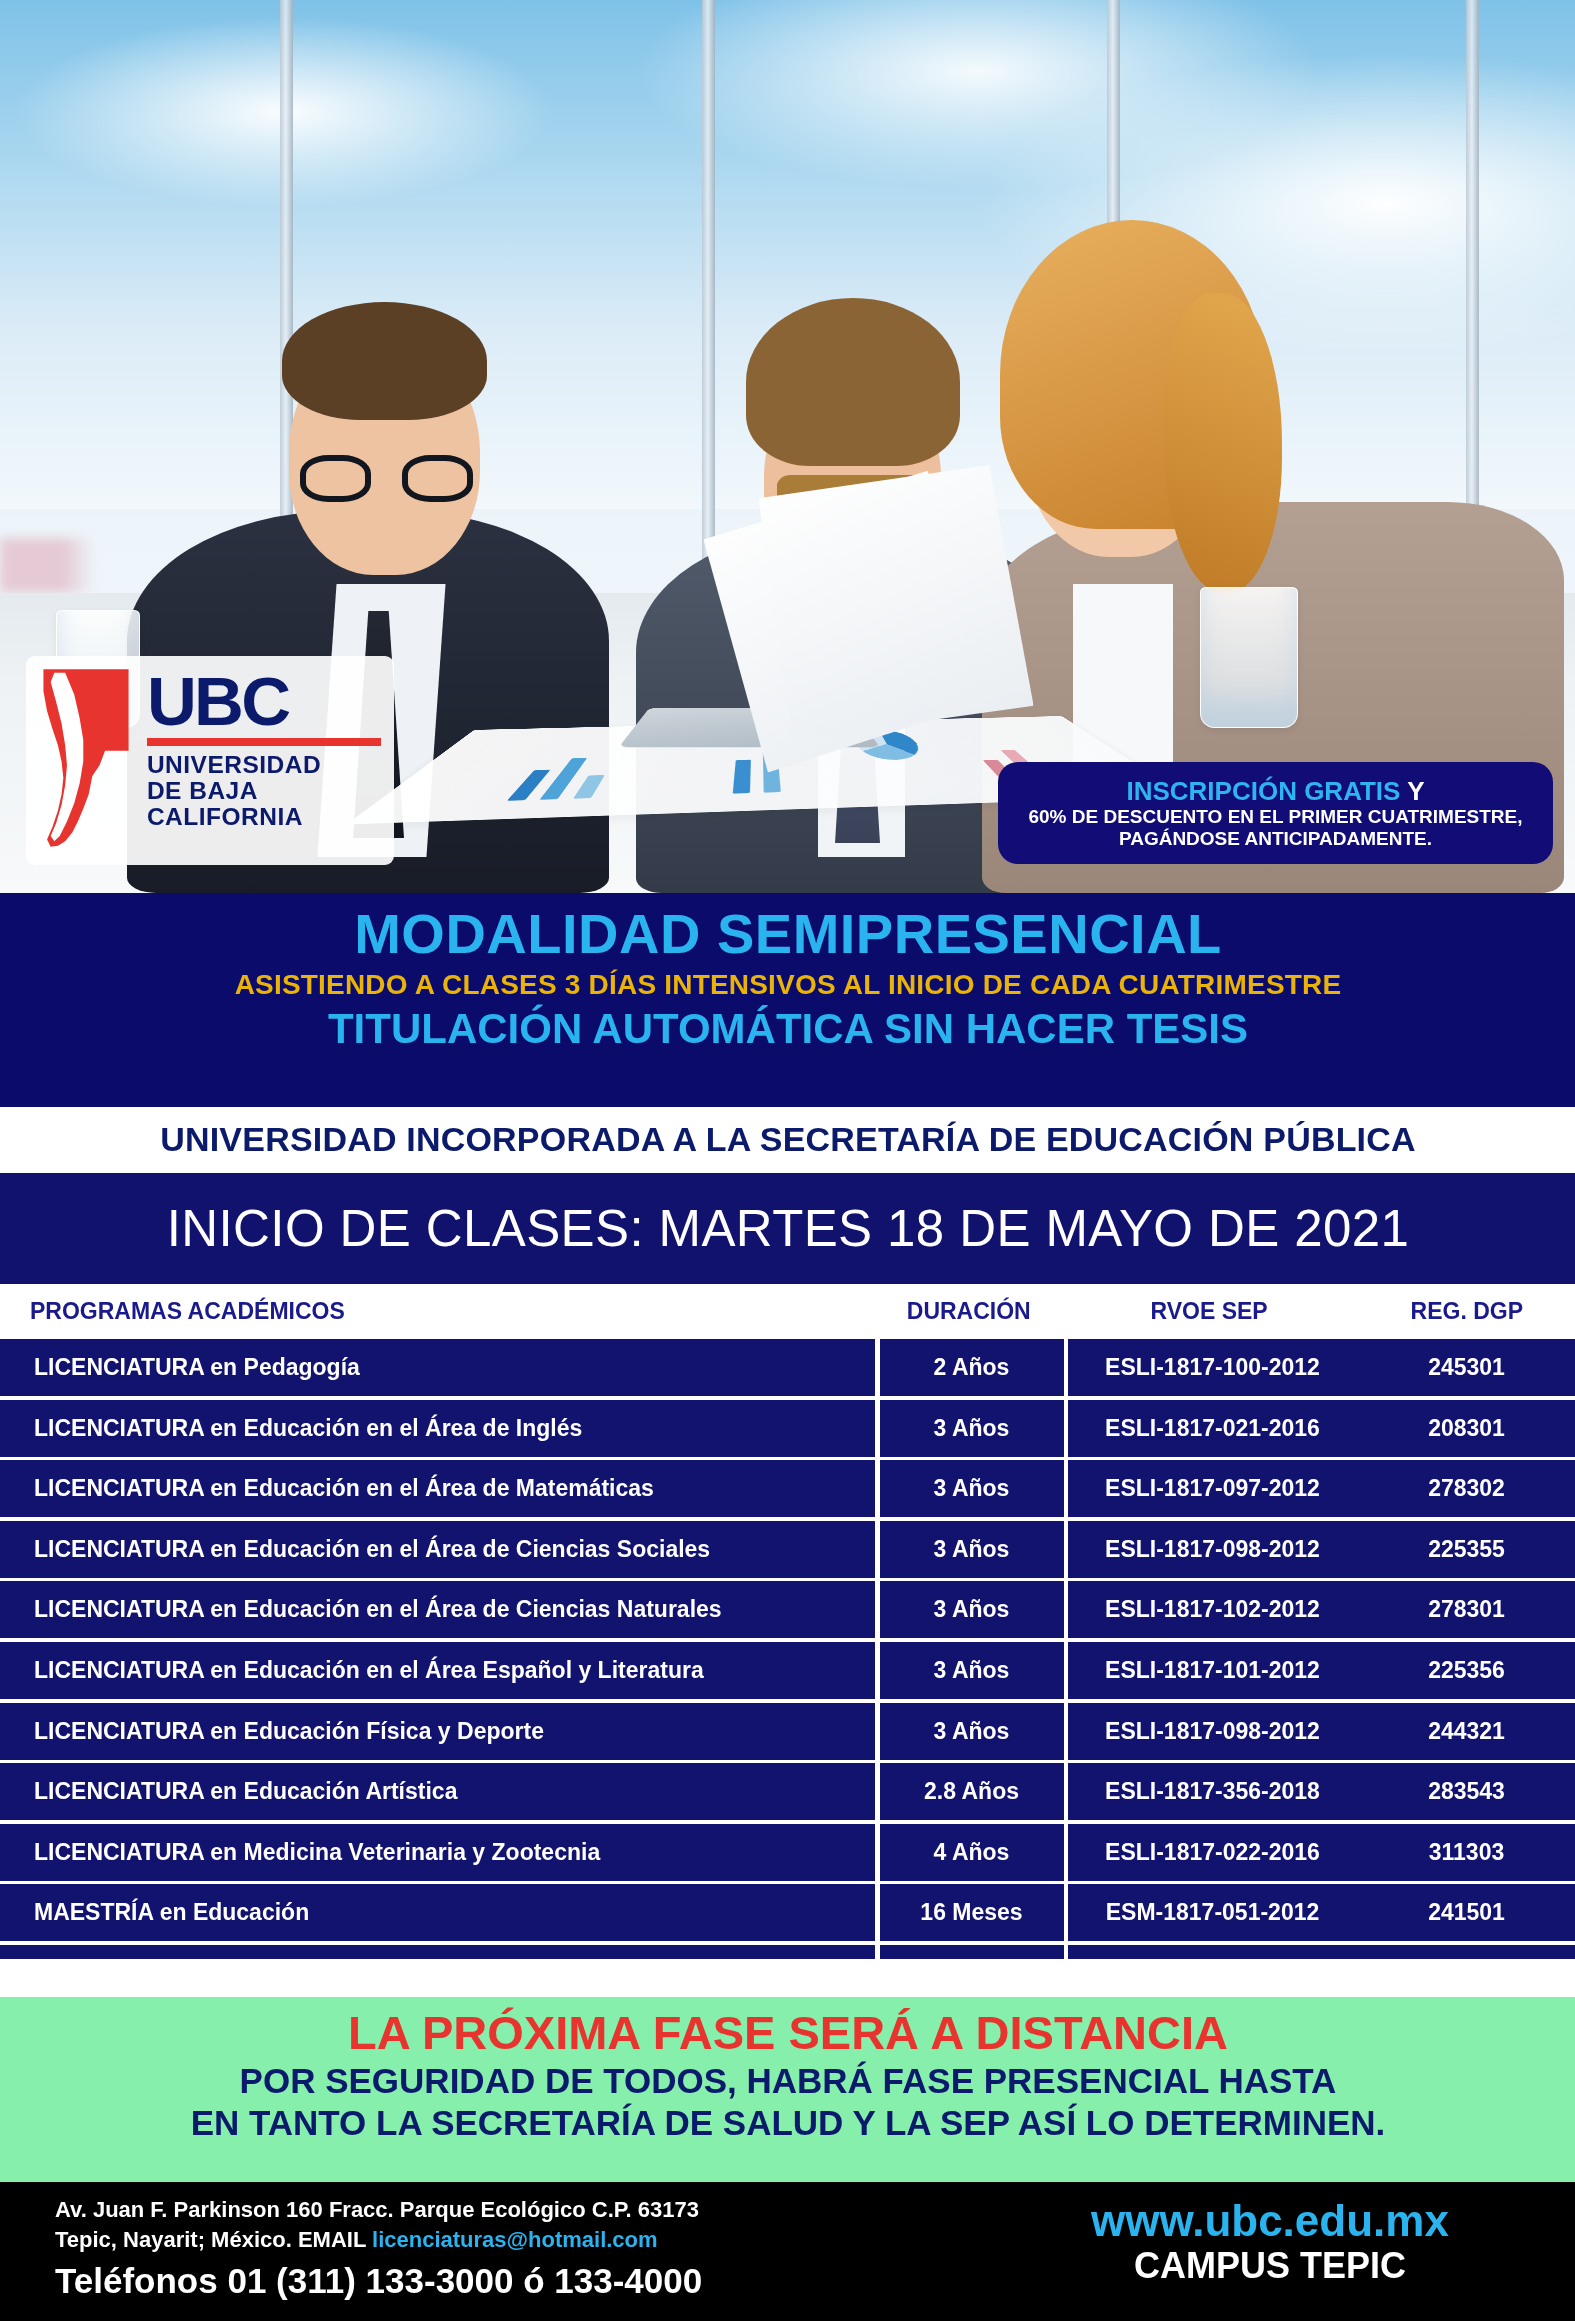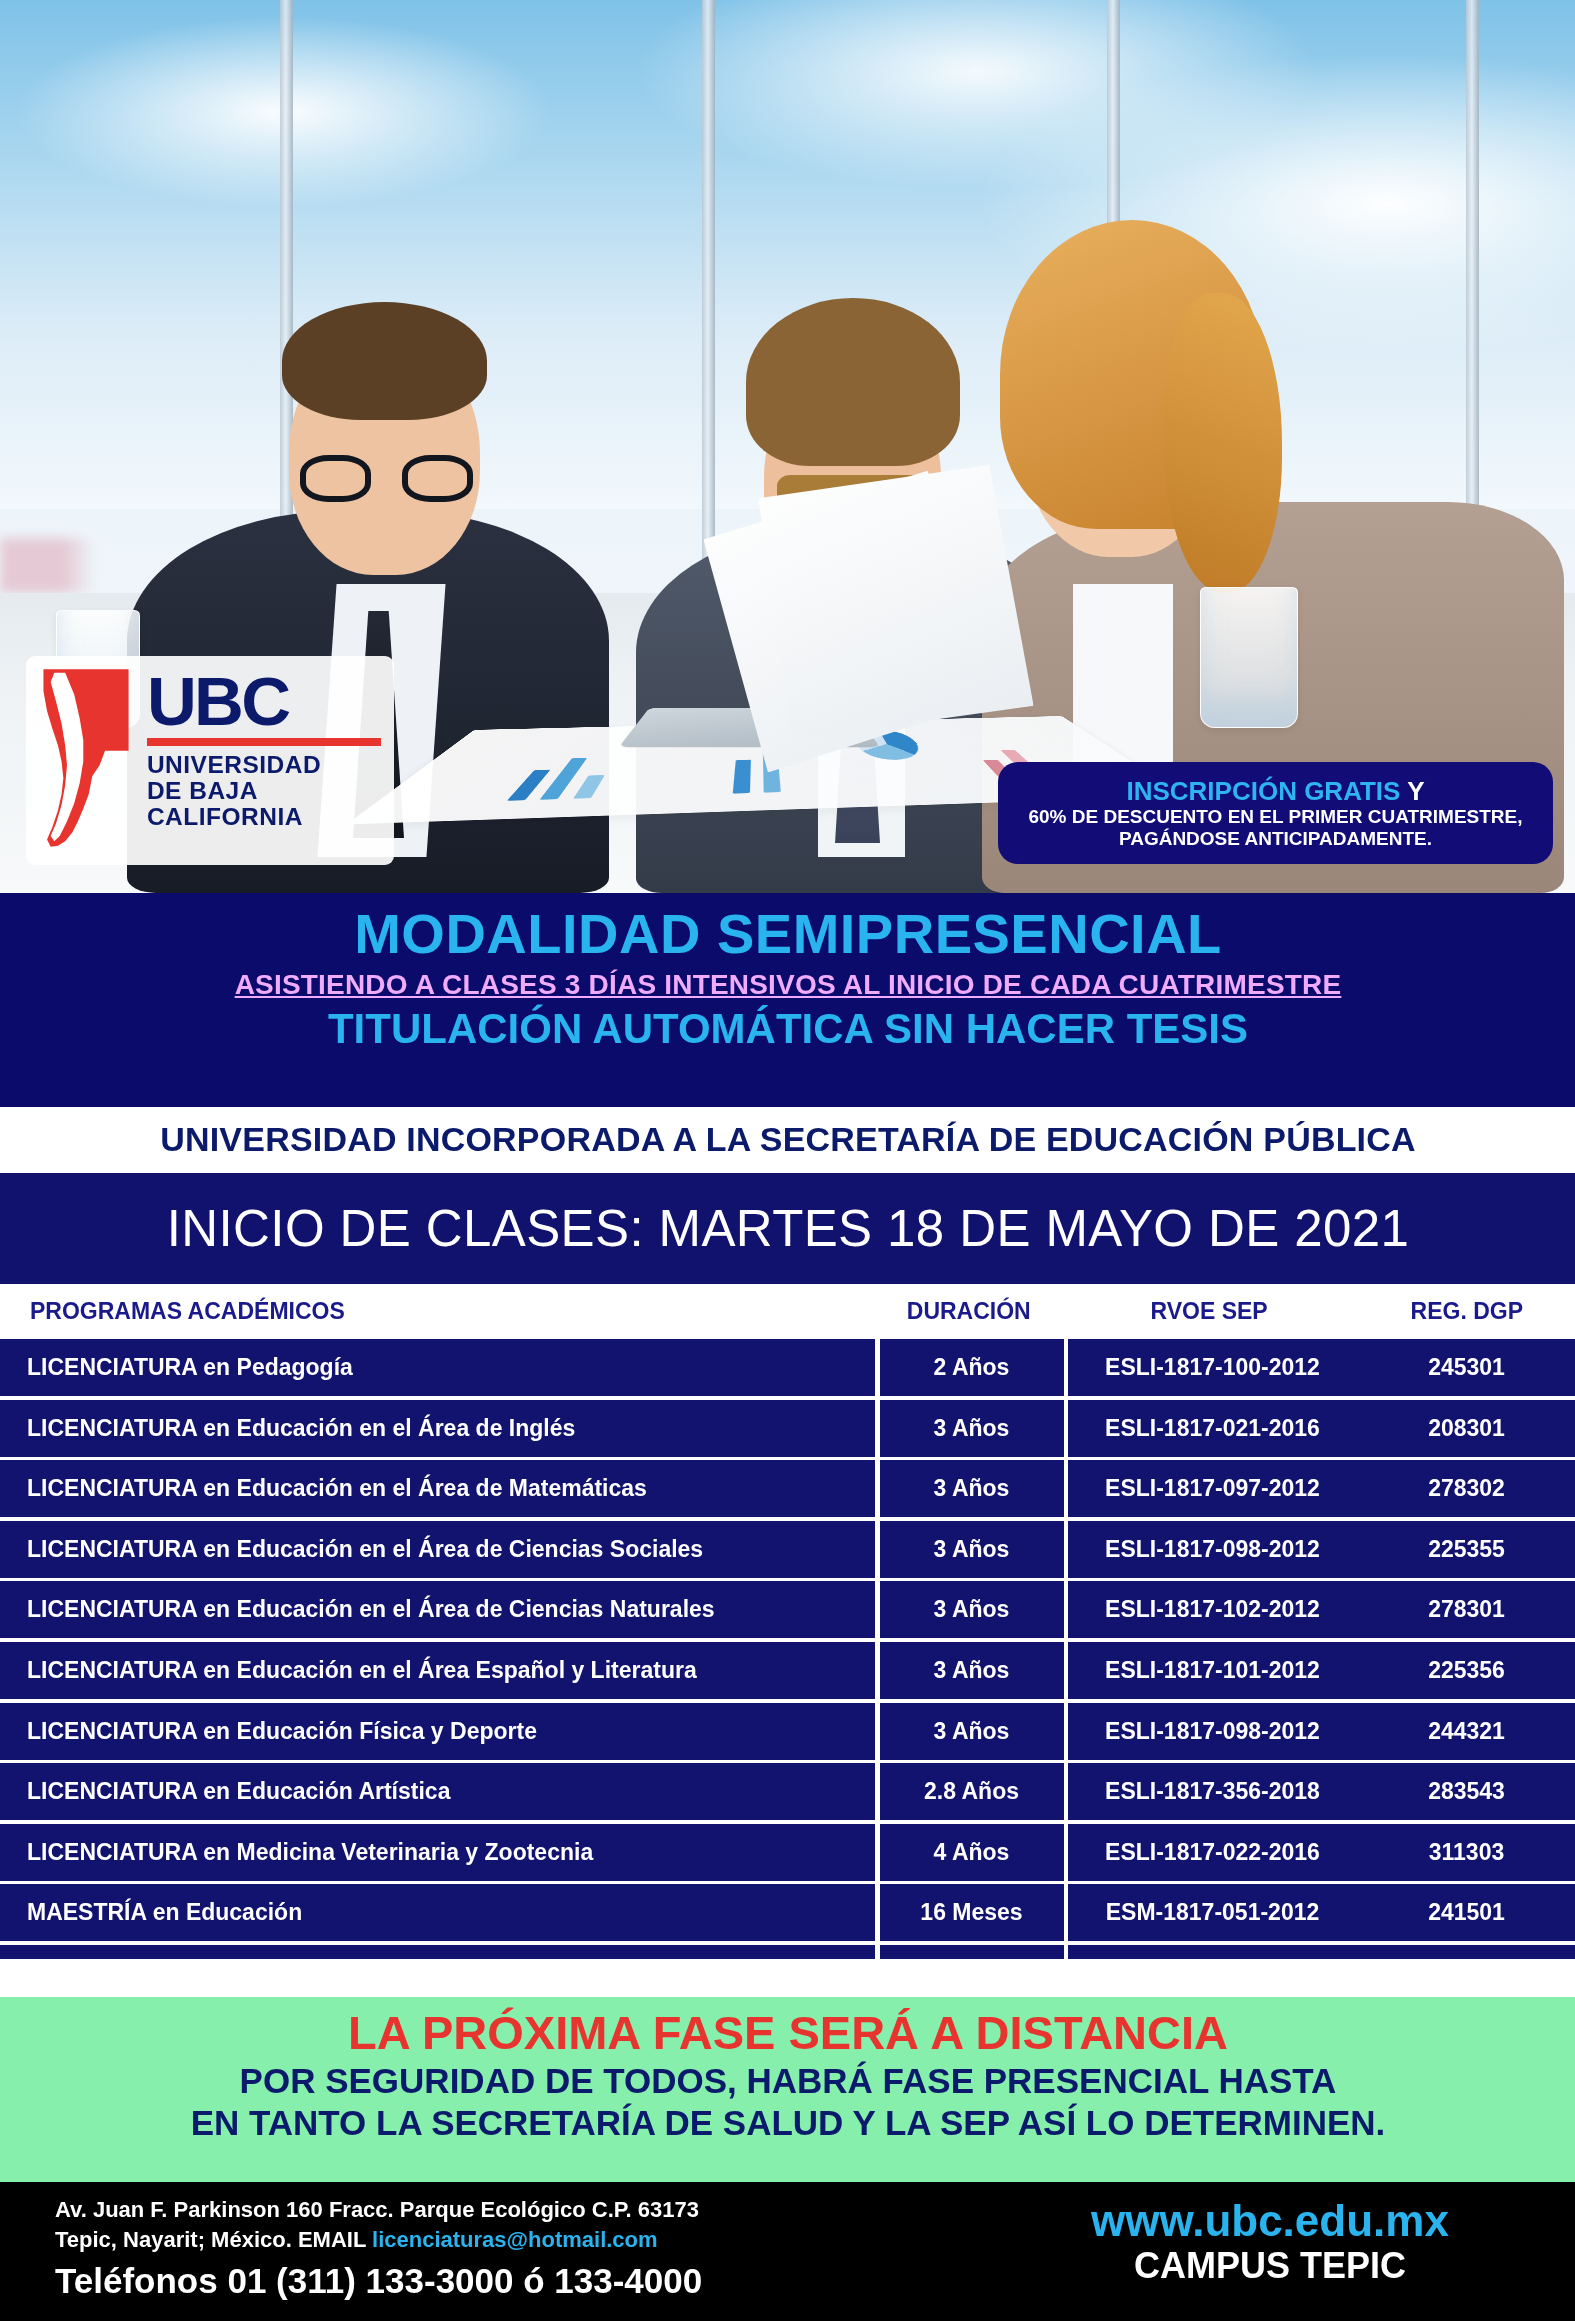--- a/index.html
+++ b/index.html
@@ -137,21 +137,21 @@
   .promo-l1 { font-size:26px; font-weight:bold; color:#ffffff; line-height:1.12; }
   .promo-l1 em { font-style:normal; color:#2eb4f0; }
   .promo-l2 { font-size:19px; font-weight:bold; color:#ffffff; line-height:1.14; }
 
   
   .band-modalidad {
     position:absolute; left:0; top:893px; width:1576px; height:215px;
     background:#0b0b6b; text-align:center; padding-top:11px;
   }
   .t-modalidad { font-size:56px; font-weight:bold; color:#29b3ef; line-height:1.08; letter-spacing:0.5px; }
-  .t-asistiendo{ font-size:28px; font-weight:bold; color:#f0abfc; line-height:1.2; margin-top:3.6px; letter-spacing:0.2px;text-decoration:underline; }
+  .t-asistiendo{ font-size:28px; font-weight:bold; color:#eab308; line-height:1.2; margin-top:3.6px; letter-spacing:0.2px; }
   .t-titulacion{ font-size:42px; font-weight:bold; color:#29b3ef; line-height:1.12; margin-top:3.6px; }
 
   
   .band-sep {
     position:absolute; left:0; top:1107px; width:1576px; height:65px;
     background:#ffffff; display:flex; align-items:center; justify-content:center;
   }
   .t-sep { font-size:34px; font-weight:bold; color:#0b1a6b; letter-spacing:0.2px; }
 
   
@@ -167,21 +167,21 @@
     display:flex; height:55px; align-items:center; background:#ffffff;
     color:#1a1a8c; font-size:23px; font-weight:bold;
   }
   .trow {
     display:flex; height:57px; align-items:stretch; margin-bottom:3.6px;
   }
   .trow .cell {
     background:#12126f; color:#ffffff; display:flex; align-items:center;
     font-size:23px; font-weight:bold;
   }
-  .c-prog { width:875px; padding-left:27px; }
+  .c-prog { width:875px; padding-left:34px; }
   .c-dur  { width:184px; justify-content:center; margin-left:4.5px; font-size:23px; }
   .c-rvoe { width:289px; justify-content:center; margin-left:4.5px; font-size:23px; }
   .c-dgp  { width:219px; justify-content:center; margin-left:0; font-size:23px; }
   .thead .c-prog { padding-left:30px; }
   .thead .h-dur, .thead .h-rvoe, .thead .h-dgp { display:flex; align-items:center; justify-content:center; }
   .thead .h-dur  { width:184px; margin-left:4.5px; }
   .thead .h-rvoe { width:289px; margin-left:4.5px; }
   .thead .h-dgp  { width:219px; margin-left:4.5px; }
   .trow-blank { display:flex; height:14.5px; margin-bottom:0; }
   .trow-blank .cell { background:#12126f; }

